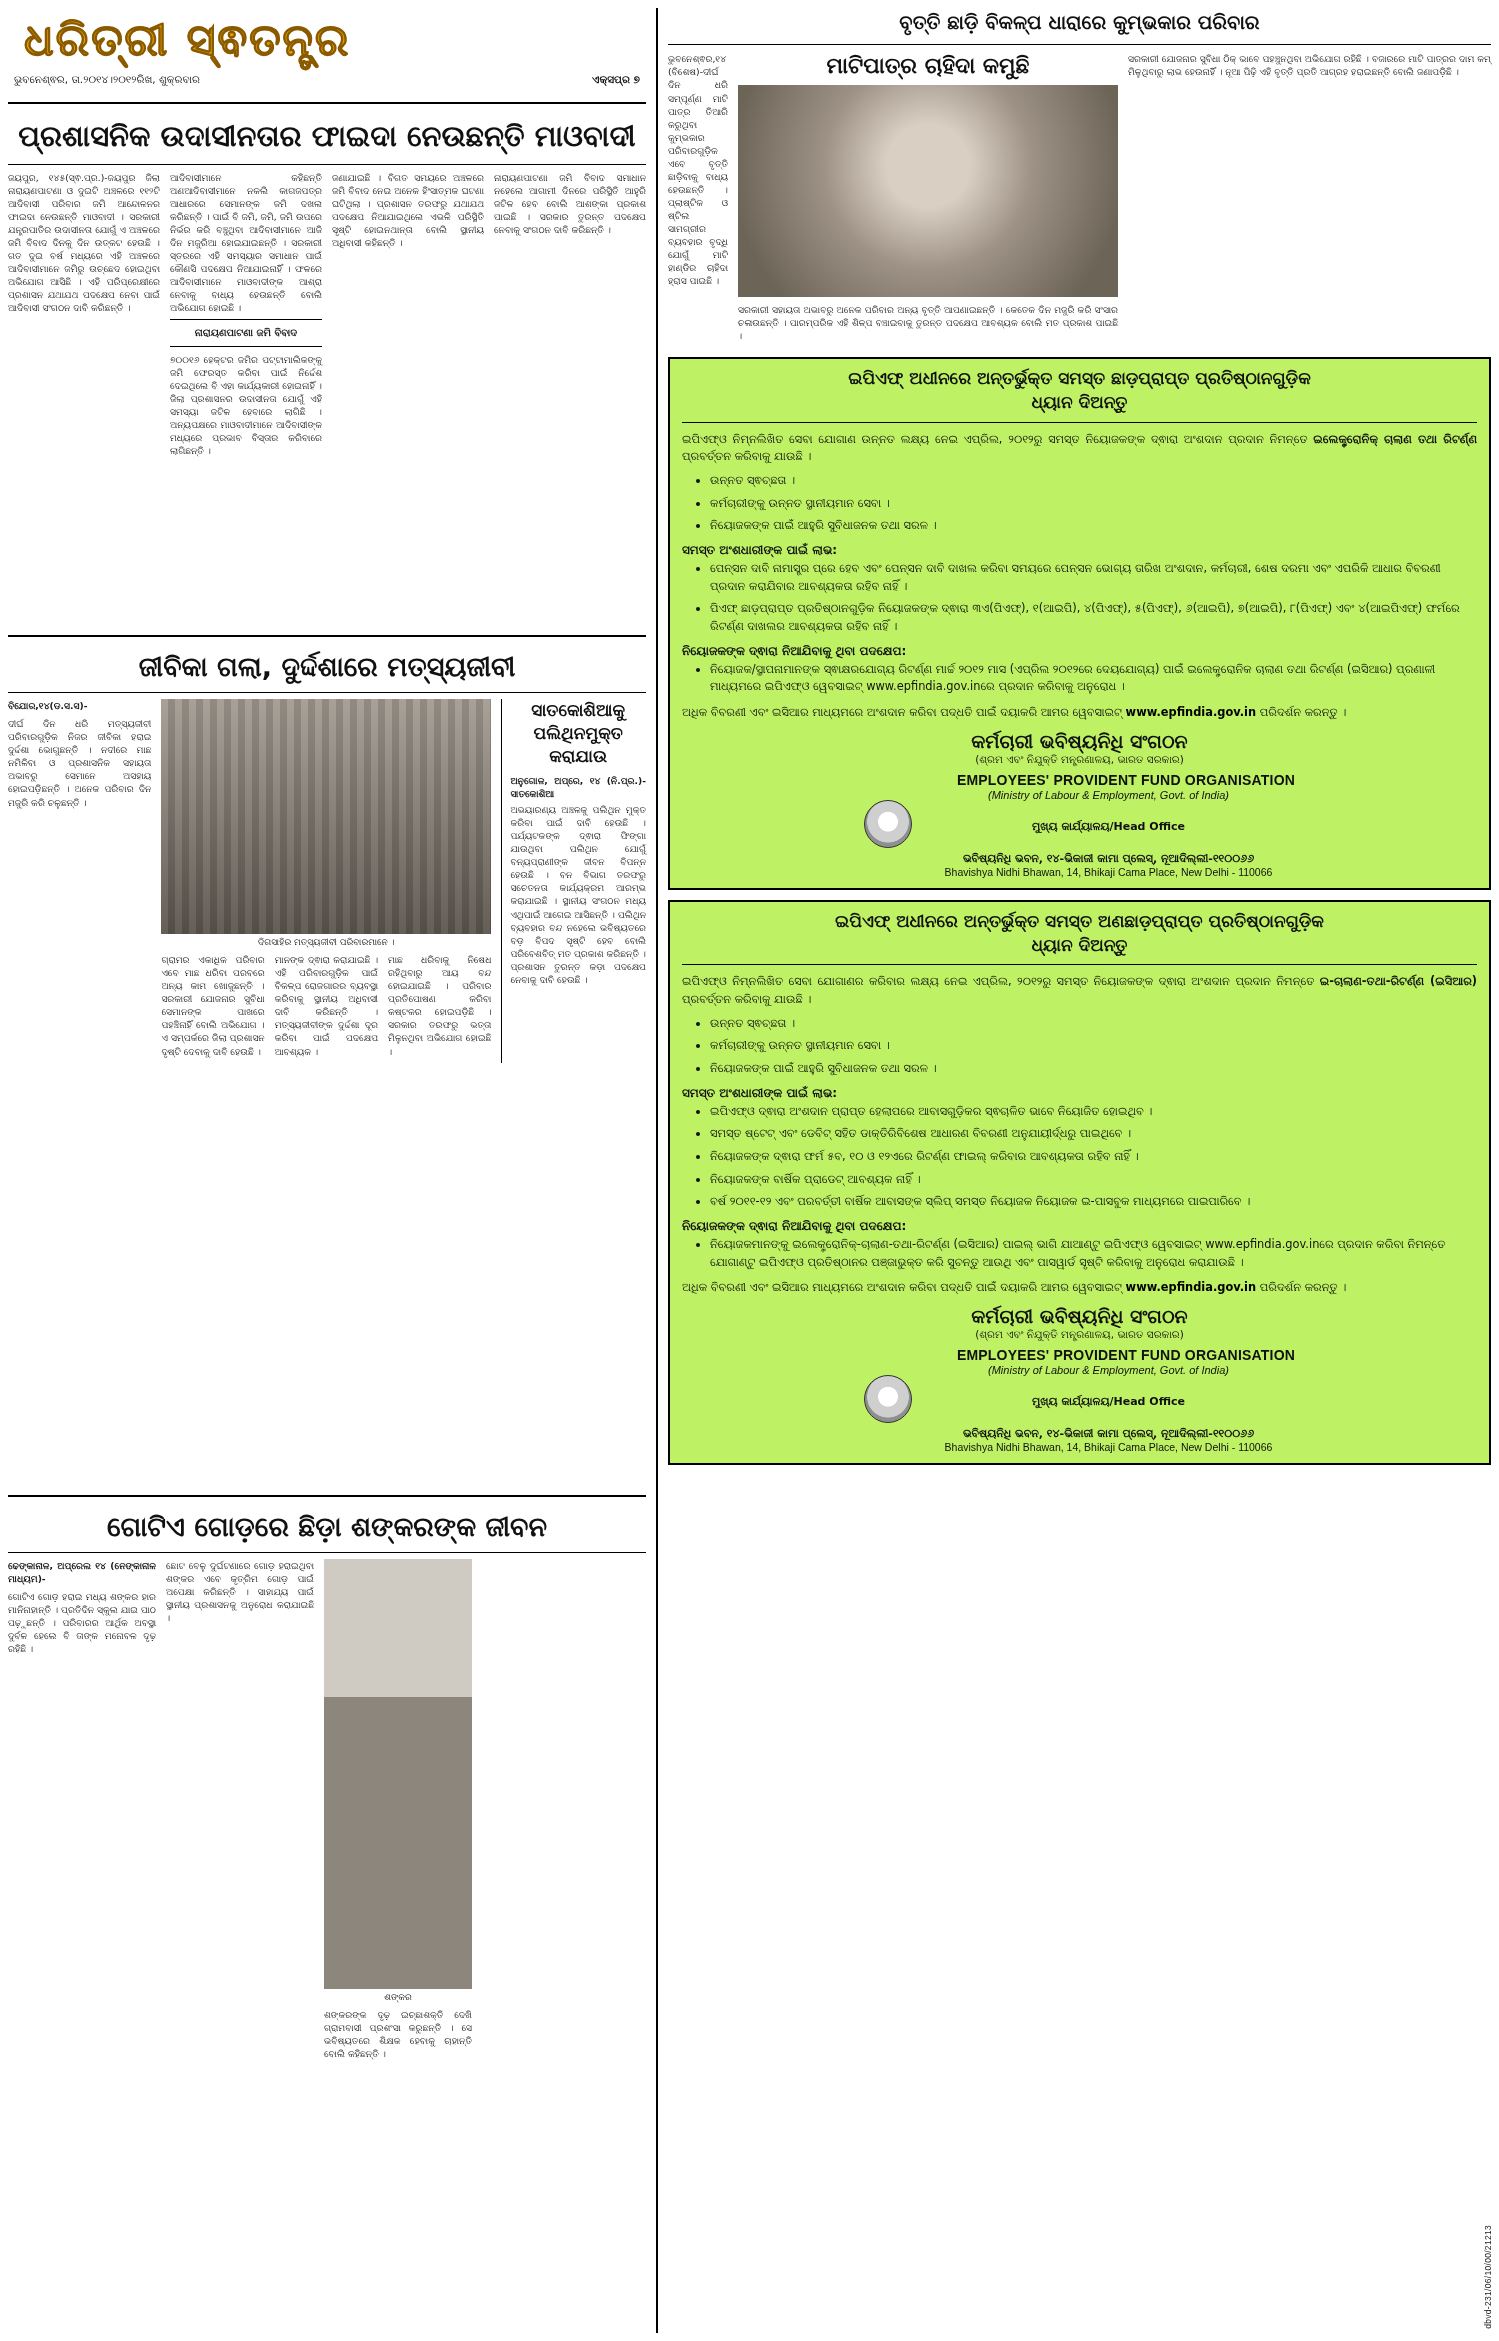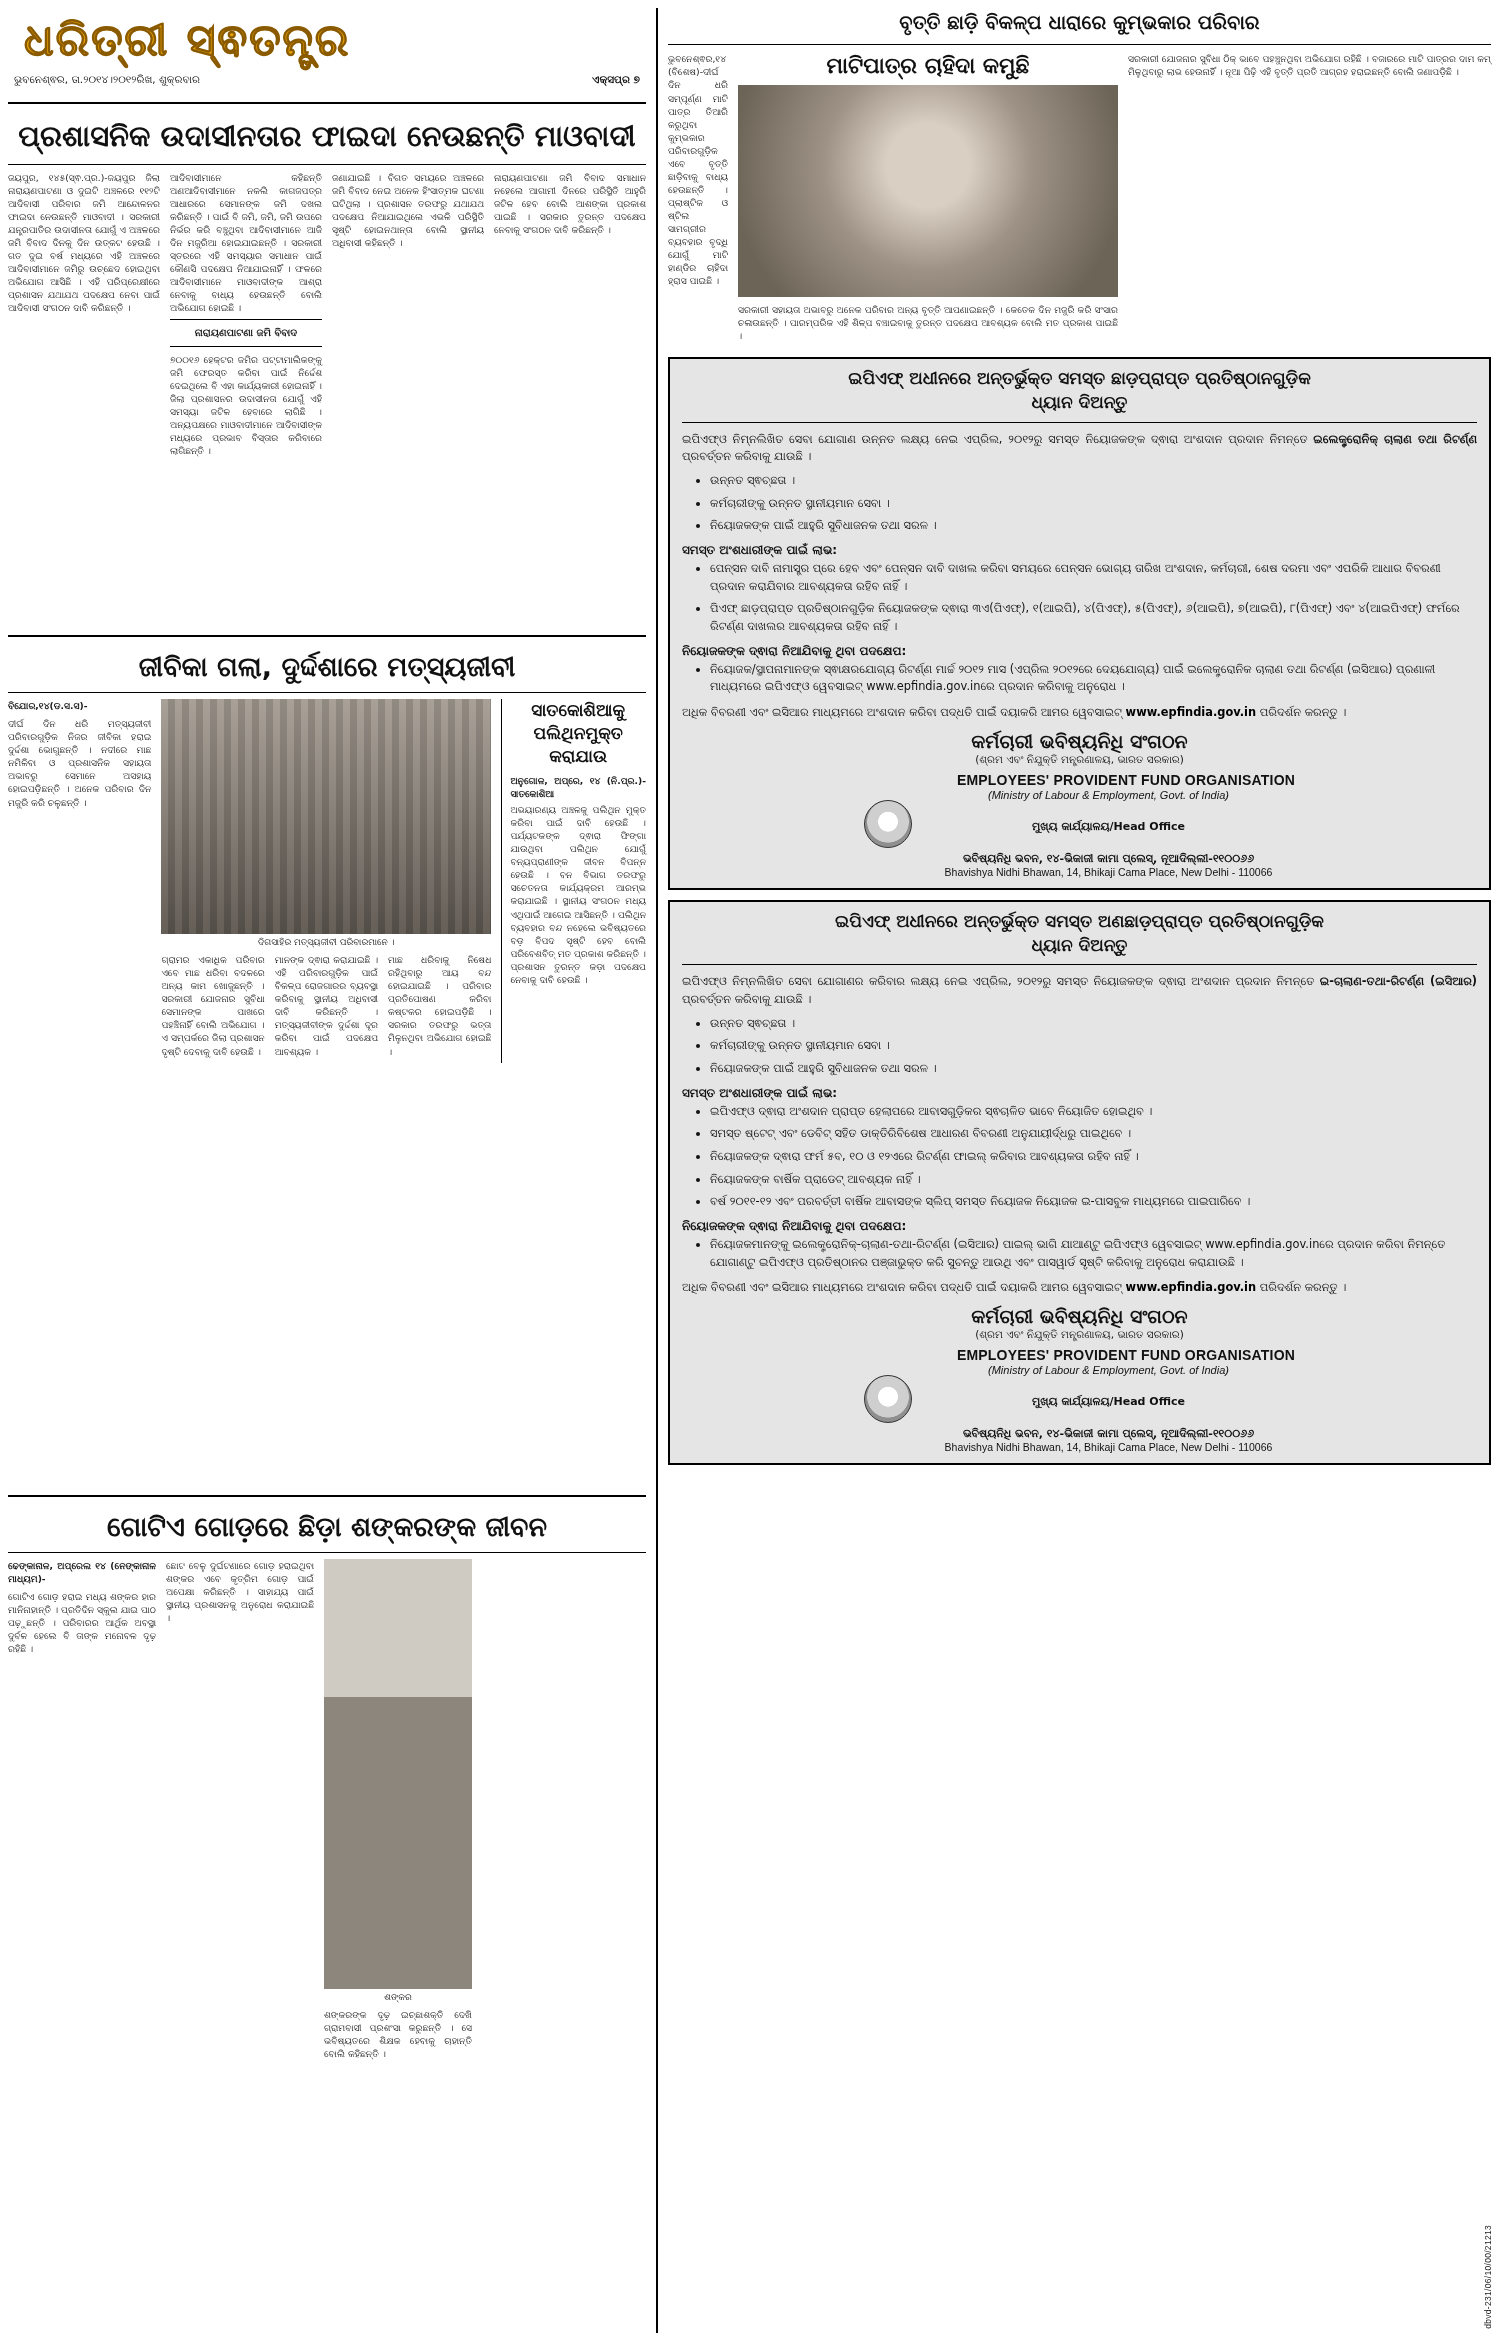--- a/index.html
+++ b/index.html
@@ -155,21 +155,21 @@
     line-height: 1.35;
     padding: 2px 4px 8px 4px;
     border-bottom: 1.5px solid #000;
   }
 
   
   .ad {
     border: 2px solid #000;
     box-sizing: border-box;
     padding: 8px 12px 10px 12px;
-    background: #e5e5e5;
+    background: #bef264;
   }
   .ad-title {
     font-family: "DejaVu Sans", sans-serif;
     font-weight: bold;
     font-size: 17px;
     text-align: center;
     line-height: 1.4;
     border-bottom: 1.5px solid #000;
     padding-bottom: 7px;
     margin-bottom: 8px;
@@ -303,21 +303,21 @@
     <div style="display:flex;gap:10px;">
       <div style="width:148px;" class="body-col odia">
         <p><span style="font-weight:bold">ବିଯୋର,୧୪(ଡ.ସ.ସ)-</span></p>
         <p>ଦୀର୍ଘ ଦିନ ଧରି ମତ୍ସ୍ୟଜୀବୀ ପରିବାରଗୁଡ଼ିକ ନିଜର ଜୀବିକା ହରାଇ ଦୁର୍ଦ୍ଦଶା ଭୋଗୁଛନ୍ତି । ନଦୀରେ ମାଛ ନମିଳିବା ଓ ପ୍ରଶାସନିକ ସହାୟତା ଅଭାବରୁ ସେମାନେ ଅସହାୟ ହୋଇପଡ଼ିଛନ୍ତି । ଅନେକ ପରିବାର ଦିନ ମଜୁରି କରି ଚଳୁଛନ୍ତି ।</p>
       </div>
       <div style="width:330px;">
         <div class="photo p1" style="width:330px;height:235px;"></div>
         <div class="caption odia">ଦିଗସାହିର ମତ୍ସ୍ୟଜୀବୀ ପରିବାରମାନେ ।</div>
         <div style="display:flex;gap:10px;">
           <div class="body-col odia" style="flex:1">
-            <p>ଗ୍ରାମର ଏକାଧିକ ପରିବାର ଏବେ ମାଛ ଧରିବା ବଦଳରେ ଅନ୍ୟ କାମ ଖୋଜୁଛନ୍ତି । ସରକାରୀ ଯୋଜନାର ସୁବିଧା ସେମାନଙ୍କ ପାଖରେ ପହଞ୍ଚିନାହିଁ ବୋଲି ଅଭିଯୋଗ । ଏ ସମ୍ପର୍କରେ ଜିଲା ପ୍ରଶାସନ ଦୃଷ୍ଟି ଦେବାକୁ ଦାବି ହେଉଛି ।</p>
+            <p>ଗ୍ରାମର ଏକାଧିକ ପରିବାର ଏବେ ମାଛ ଧରିବା ପରବରେ ଅନ୍ୟ କାମ ଖୋଜୁଛନ୍ତି । ସରକାରୀ ଯୋଜନାର ସୁବିଧା ସେମାନଙ୍କ ପାଖରେ ପହଞ୍ଚିନାହିଁ ବୋଲି ଅଭିଯୋଗ । ଏ ସମ୍ପର୍କରେ ଜିଲା ପ୍ରଶାସନ ଦୃଷ୍ଟି ଦେବାକୁ ଦାବି ହେଉଛି ।</p>
           </div>
           <div class="body-col odia" style="flex:1">
             <p>ମାନଙ୍କ ଦ୍ଵାରା କରାଯାଇଛି । ଏହି ପରିବାରଗୁଡ଼ିକ ପାଇଁ ବିକଳ୍ପ ରୋଜଗାରର ବ୍ୟବସ୍ଥା କରିବାକୁ ସ୍ଥାନୀୟ ଅଧିବାସୀ ଦାବି କରିଛନ୍ତି । ମତ୍ସ୍ୟଜୀବୀଙ୍କ ଦୁର୍ଦ୍ଦଶା ଦୂର କରିବା ପାଇଁ ପଦକ୍ଷେପ ଆବଶ୍ୟକ ।</p>
           </div>
           <div class="body-col odia" style="flex:1">
             <p>ମାଛ ଧରିବାକୁ ନିଷେଧ ରହିଥିବାରୁ ଆୟ ବନ୍ଦ ହୋଇଯାଇଛି । ପରିବାର ପ୍ରତିପୋଷଣ କରିବା କଷ୍ଟକର ହୋଇପଡ଼ିଛି । ସରକାର ତରଫରୁ ଭତ୍ତା ମିଳୁନଥିବା ଅଭିଯୋଗ ହୋଇଛି ।</p>
           </div>
         </div>
       </div>
       <div style="width:140px;border-left:1px solid #000;padding-left:8px;">

